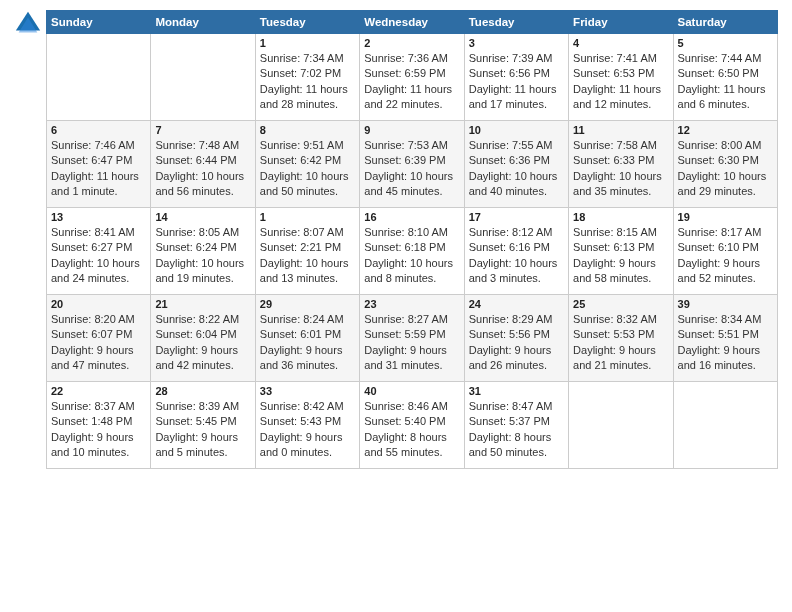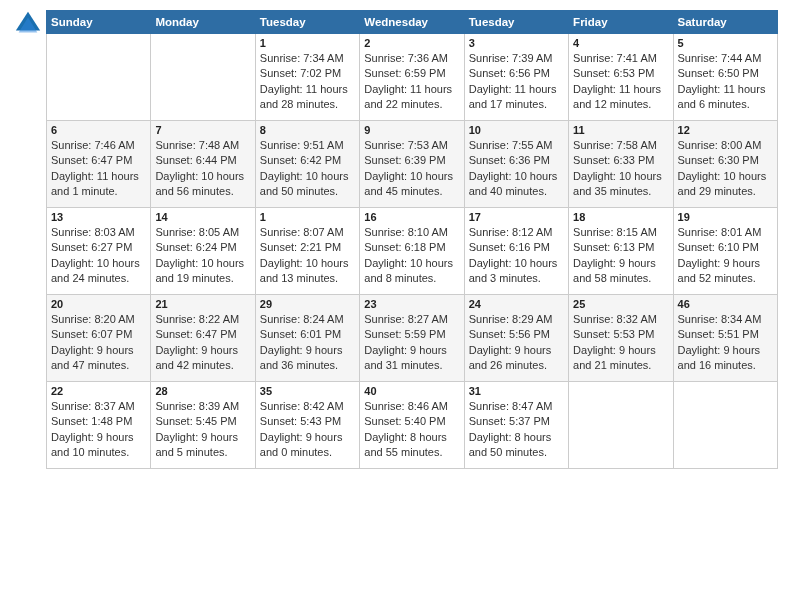--- a/index.html
+++ b/index.html
@@ -218,21 +218,21 @@
             <span class="day-num">12</span>
             <div class="day-info">Sunrise: 8:00 AM
 Sunset: 6:30 PM
 Daylight: 10 hours
 and 29 minutes.</div>
           </td>
         </tr>
         <tr>
           <td>
             <span class="day-num">13</span>
-            <div class="day-info">Sunrise: 8:03 AM
+            <div class="day-info">Sunrise: 8:41 AM
 Sunset: 6:27 PM
 Daylight: 10 hours
 and 24 minutes.</div>
           </td>
           <td>
             <span class="day-num">14</span>
             <div class="day-info">Sunrise: 8:05 AM
 Sunset: 6:24 PM
 Daylight: 10 hours
 and 19 minutes.</div>
@@ -260,38 +260,38 @@
           </td>
           <td>
             <span class="day-num">18</span>
             <div class="day-info">Sunrise: 8:15 AM
 Sunset: 6:13 PM
 Daylight: 9 hours
 and 58 minutes.</div>
           </td>
           <td>
             <span class="day-num">19</span>
-            <div class="day-info">Sunrise: 8:01 AM
+            <div class="day-info">Sunrise: 8:17 AM
 Sunset: 6:10 PM
 Daylight: 9 hours
 and 52 minutes.</div>
           </td>
         </tr>
         <tr>
           <td>
             <span class="day-num">20</span>
             <div class="day-info">Sunrise: 8:20 AM
 Sunset: 6:07 PM
 Daylight: 9 hours
 and 47 minutes.</div>
           </td>
           <td>
             <span class="day-num">21</span>
             <div class="day-info">Sunrise: 8:22 AM
-Sunset: 6:47 PM
+Sunset: 6:04 PM
 Daylight: 9 hours
 and 42 minutes.</div>
           </td>
           <td>
             <span class="day-num">29</span>
             <div class="day-info">Sunrise: 8:24 AM
 Sunset: 6:01 PM
 Daylight: 9 hours
 and 36 minutes.</div>
           </td>
@@ -310,21 +310,21 @@
 and 26 minutes.</div>
           </td>
           <td>
             <span class="day-num">25</span>
             <div class="day-info">Sunrise: 8:32 AM
 Sunset: 5:53 PM
 Daylight: 9 hours
 and 21 minutes.</div>
           </td>
           <td>
-            <span class="day-num">46</span>
+            <span class="day-num">39</span>
             <div class="day-info">Sunrise: 8:34 AM
 Sunset: 5:51 PM
 Daylight: 9 hours
 and 16 minutes.</div>
           </td>
         </tr>
         <tr>
           <td>
             <span class="day-num">22</span>
             <div class="day-info">Sunrise: 8:37 AM
@@ -333,21 +333,21 @@
 and 10 minutes.</div>
           </td>
           <td>
             <span class="day-num">28</span>
             <div class="day-info">Sunrise: 8:39 AM
 Sunset: 5:45 PM
 Daylight: 9 hours
 and 5 minutes.</div>
           </td>
           <td>
-            <span class="day-num">35</span>
+            <span class="day-num">33</span>
             <div class="day-info">Sunrise: 8:42 AM
 Sunset: 5:43 PM
 Daylight: 9 hours
 and 0 minutes.</div>
           </td>
           <td>
             <span class="day-num">40</span>
             <div class="day-info">Sunrise: 8:46 AM
 Sunset: 5:40 PM
 Daylight: 8 hours

